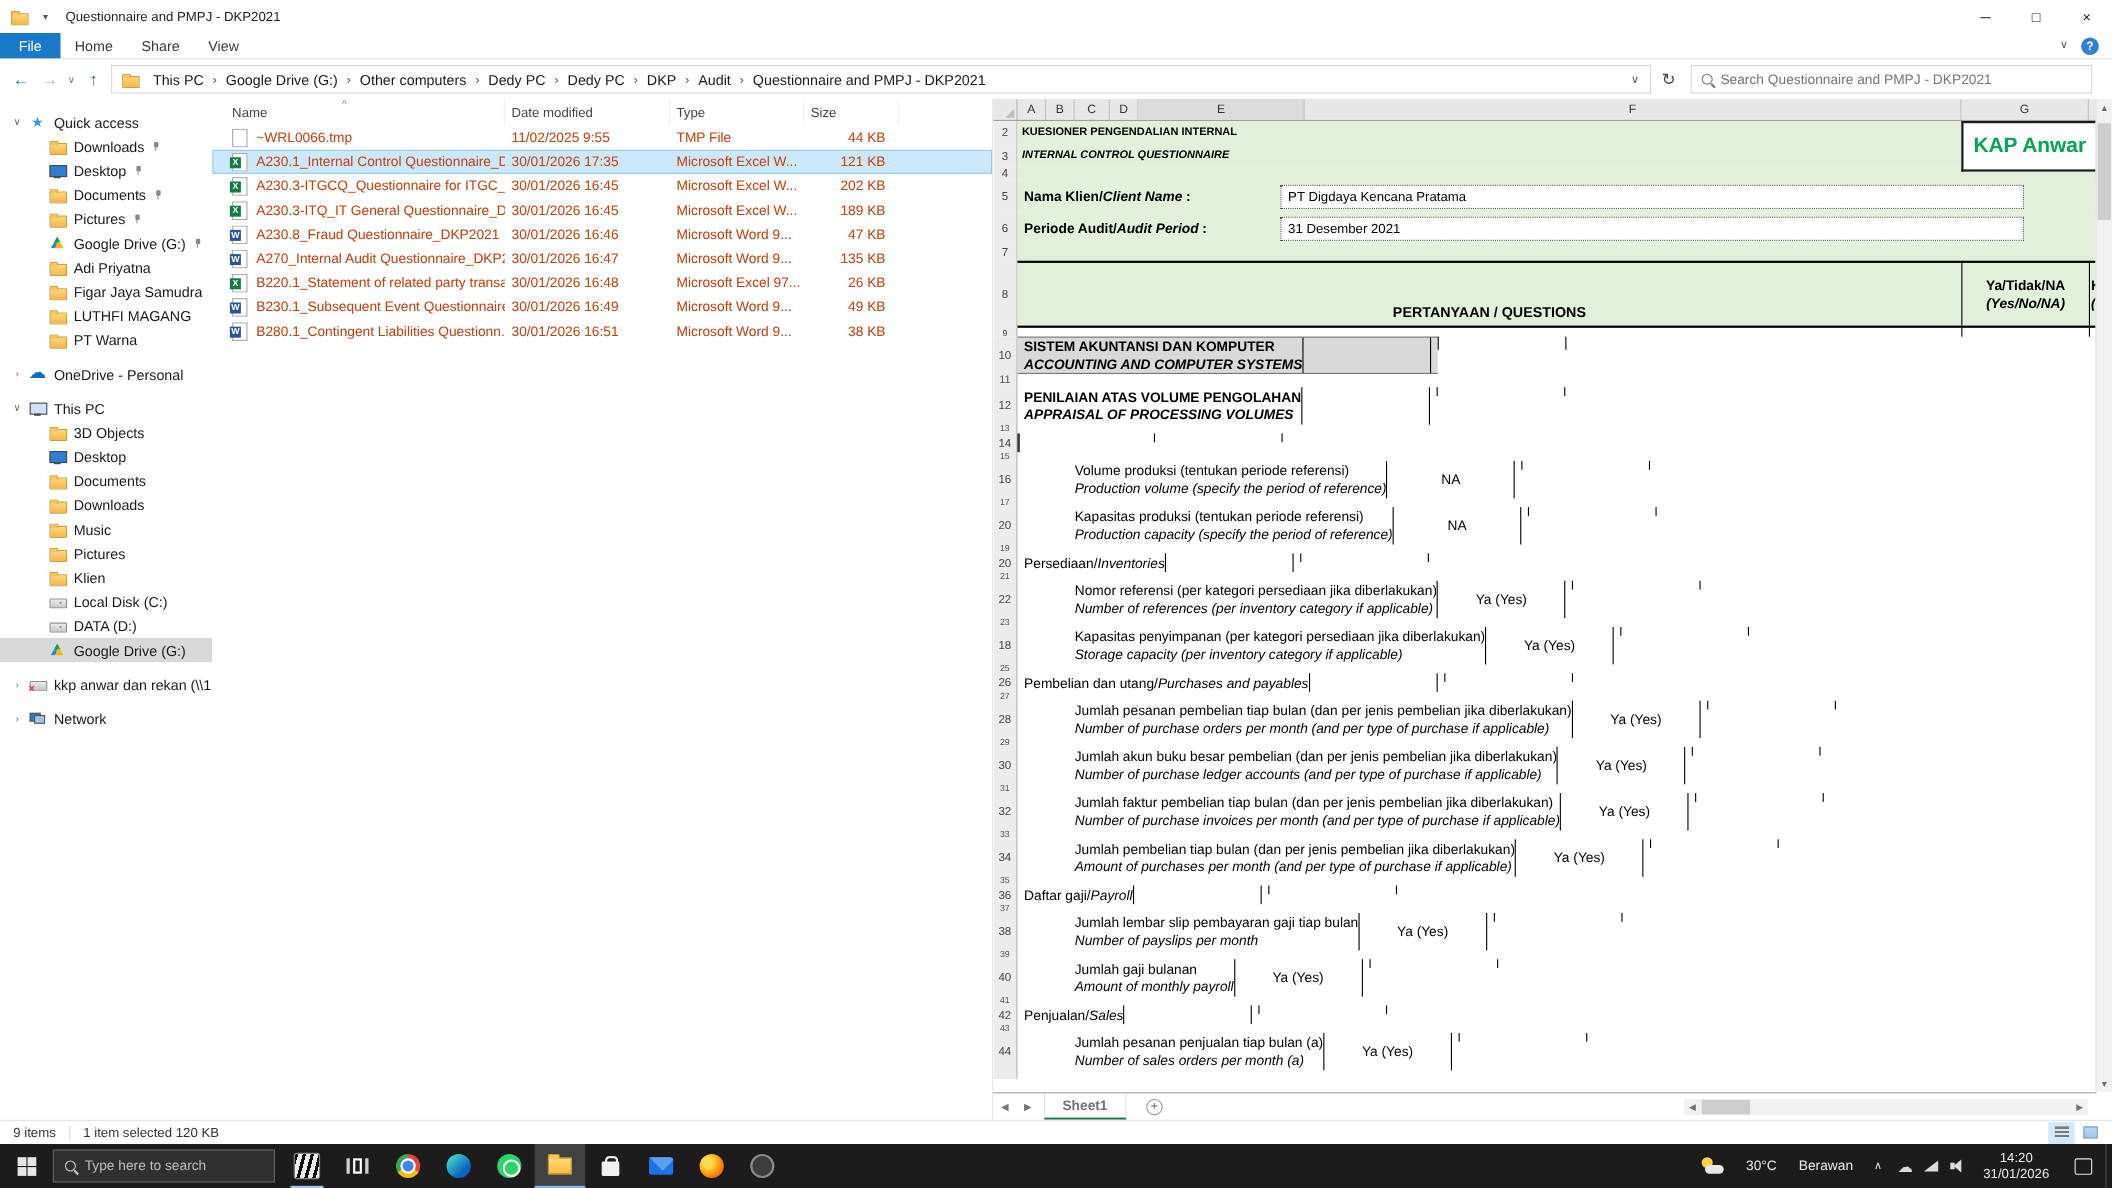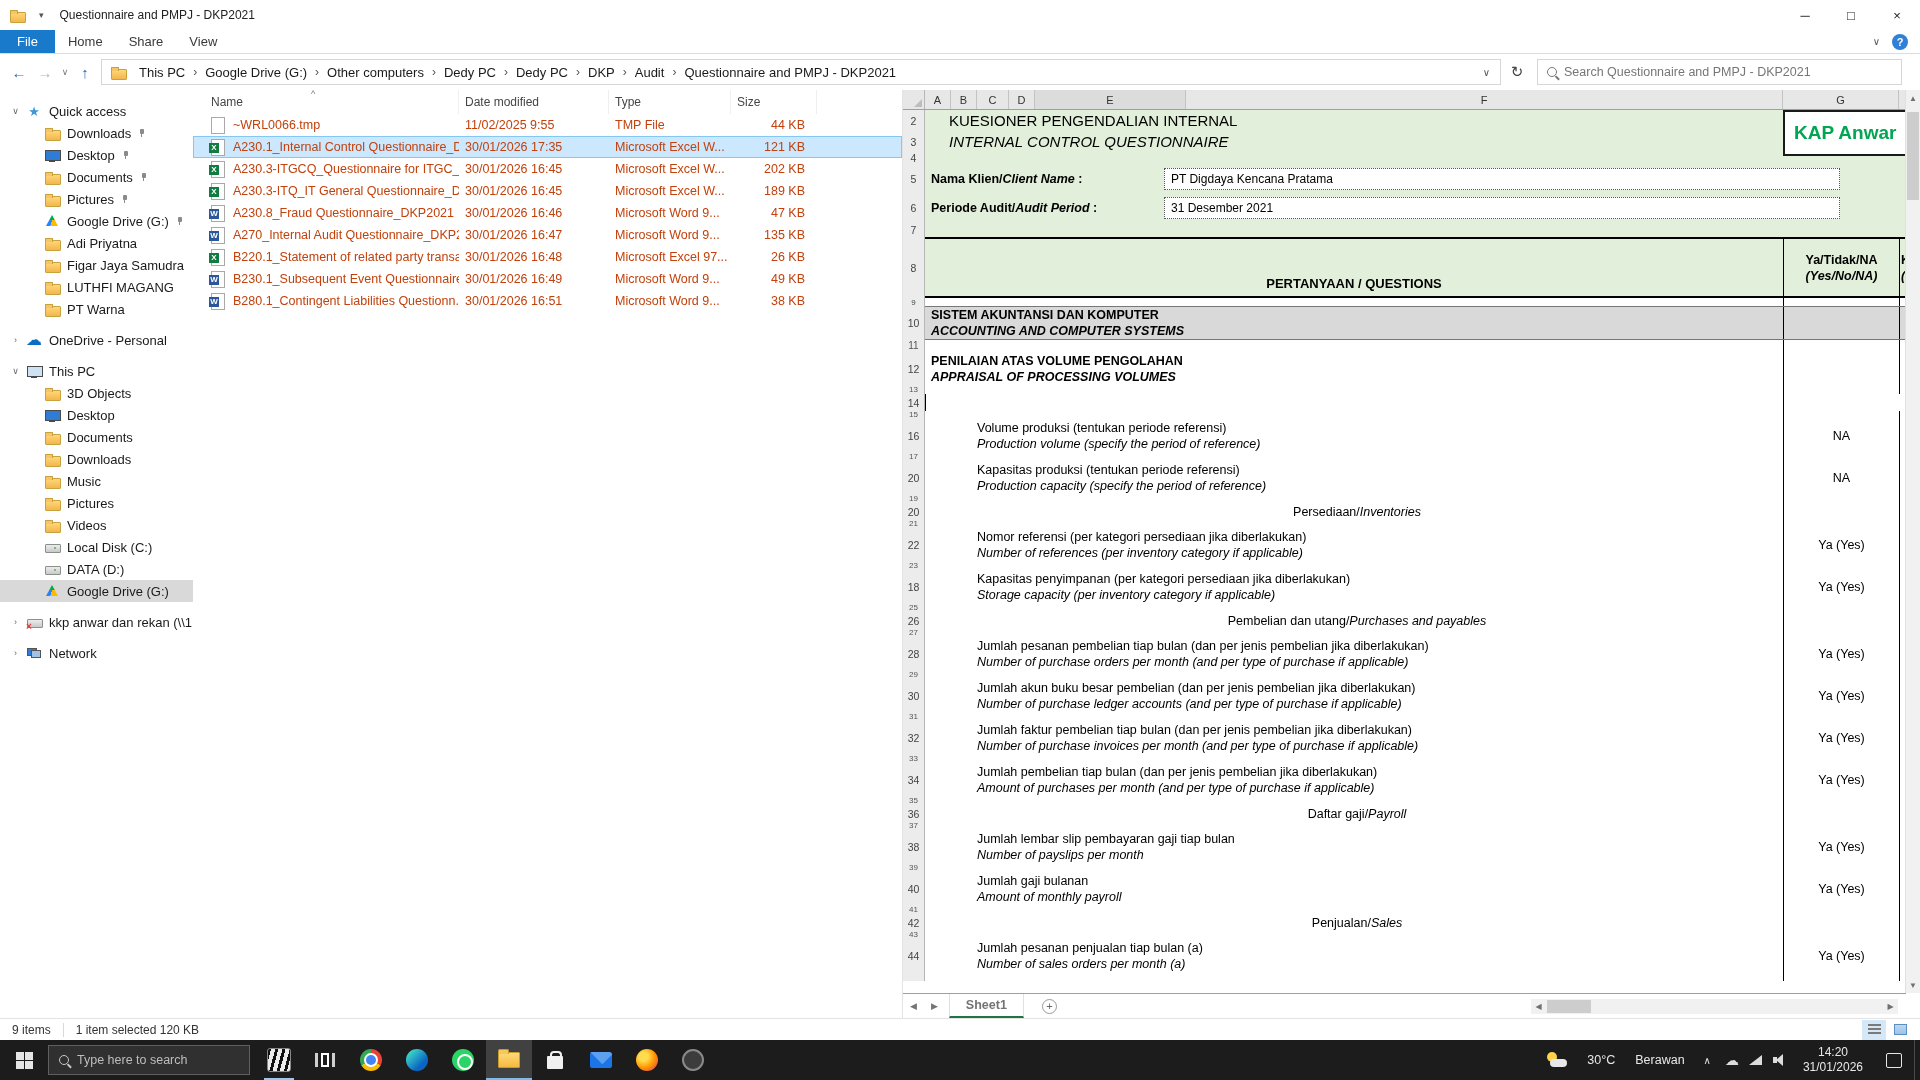--- a/index.html
+++ b/index.html
@@ -103,42 +103,42 @@
 .xl-colhead > :nth-child(5){width:26px}
 .xl-colhead > :nth-child(6){width:151px;background:#dcdcdc}
 .xl-colhead > :nth-child(7){width:597px}
 .xl-colhead > :nth-child(8){width:116px}
 .xl-chpart{flex:1}
 .xl-rows{position:absolute;left:0;top:20px;width:1003px;height:883px;overflow:hidden;background:#fff}
 .xr{display:flex}
 .gut{width:22px;flex:none;background:#ececec;border-right:1px solid #b6b6b6;display:flex;align-items:center;justify-content:center;font-size:10.5px;color:#444}
 .cnt{flex:1;display:flex;align-items:center;min-width:0}
 .green{background:#e2efda}
-.xtitle{font-size:15px;font-weight:normal;padding-left:24px;white-space:nowrap}
+.xtitle{font-size:10px;font-weight:bold;padding-left:4px;white-space:nowrap}
 .it{font-style:italic}
 .flabel{width:239px;flex:none;padding-left:6px;font-size:12.5px;font-weight:bold;white-space:nowrap}
 .fb{font-weight:bold}
 .valbox{flex:1;margin-right:66px;height:22px;background:#fff;border:1px dotted #555;align-self:center;font-size:12px;padding:3px 6px;white-space:nowrap;overflow:hidden}
 .xhead{height:61px}
 .hgrid{display:grid;grid-template-columns:1fr 116px 7px;height:100%;border-top:2px solid #000;border-bottom:2px solid #000;flex:1}
 .hq{display:flex;align-items:flex-end;justify-content:center;padding-bottom:5px;font-weight:bold;font-size:13px}
 .hans{border-left:1px solid #000;display:flex;flex-direction:column;align-items:center;justify-content:center;font-weight:bold;font-size:12.5px;line-height:16px;text-align:center}
 .ha2{font-style:italic;font-weight:bold}
 .hpart{border-left:1px solid #000;overflow:hidden;display:flex;flex-direction:column;justify-content:center;font-weight:bold;font-size:12.5px;line-height:16px;padding-left:1px}
 .tinyrow{height:8px}
 .tinyrow .gut{font-size:8px}
 .tgrid{display:grid;grid-template-columns:1fr 116px 7px;flex:1}
 .tgrid > :nth-child(2),.tgrid > :nth-child(3){border-left:1px solid #000}
 .kap{position:absolute;left:880px;top:0;width:123px;height:46px;background:#fff;border:2px solid #1a1a1a;border-right:none;display:flex;align-items:center;padding-left:9px;font-weight:bold;font-size:19px;color:#00a651;white-space:nowrap;overflow:hidden}
 
 .blk{display:flex}
 .blk .gut{flex-direction:column;justify-content:flex-start;padding:0}
 .gn1{display:flex;align-items:center;justify-content:center;width:100%}
 .gn2{font-size:8px;line-height:8px;display:flex;justify-content:center;overflow:hidden;color:#555;width:100%}
-.bod{flex:1;display:flex;flex-direction:column;min-width:0}
+.bod{flex:1;display:flex;flex-direction:row;min-width:0}
 .brow,.bsub{display:grid;grid-template-columns:1fr 116px 7px}
 .bans{border-left:1px solid #000;display:flex;align-items:center;justify-content:center;font-size:12.5px}
 .bpart{border-left:1px solid #000}
 .sans,.spart{border-left:1px solid #000}
 .btxt{padding-left:6px;display:flex;flex-direction:column;justify-content:center;min-width:0;overflow:hidden}
 .t1,.t2{font-size:12.5px;line-height:16px;white-space:nowrap}
 .t2{font-style:italic}
 .blk.question .gn1,.blk.question .brow{height:34px}
 .blk.question .gn2,.blk.question .bsub{height:8px}
 .blk.question .btxt{padding-left:52px}
@@ -438,21 +438,21 @@
       <div class="snode lvl1">
 
         <span class="sic icon-folder"></span>
         <span class="slabel">Pictures</span>
 
       </div>
 
       <div class="snode lvl1">
 
         <span class="sic icon-folder"></span>
-        <span class="slabel">Videos</span>
+        <span class="slabel">Klien</span>
 
       </div>
 
       <div class="snode lvl1">
 
         <span class="sic icon-drive"></span>
         <span class="slabel">Local Disk (C:)</span>
 
       </div>
 

